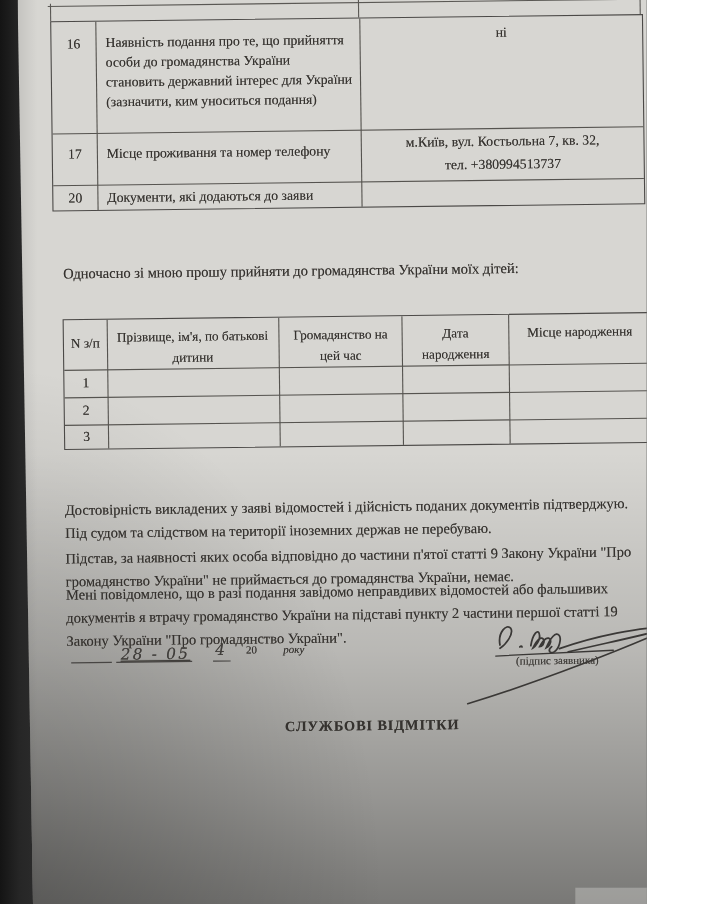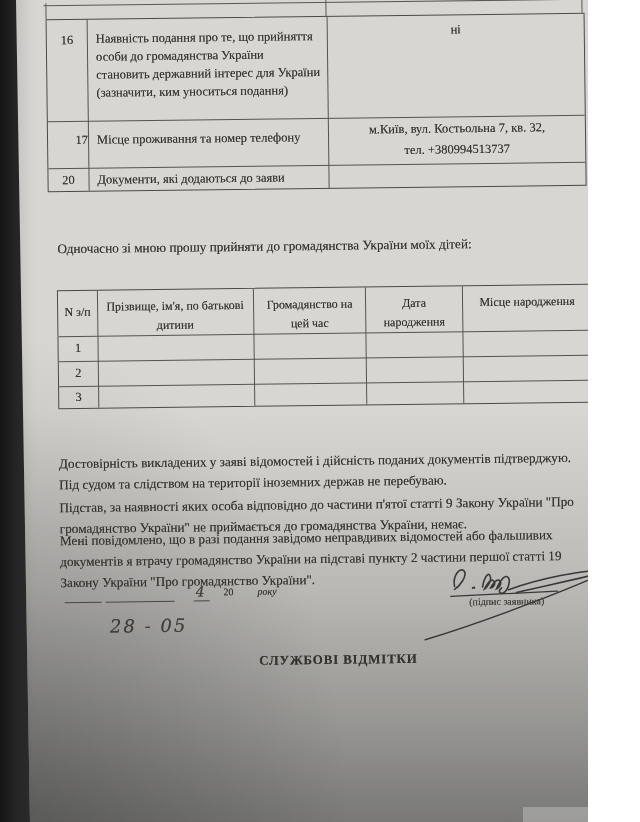--- a/index.html
+++ b/index.html
@@ -72,21 +72,21 @@
       <div class="abs t1">
         <div class="vline v1"></div>
         <div class="vline v2"></div>
         <div class="hline h1"></div>
         <div class="hline h2"></div>
 
         <div class="cell num" style="top:11px;">16</div>
         <div class="cell" style="left:49px;top:10px;width:224px;">Наявність подання про те, що прийняття особи до громадянства України становить державний інтерес для України (зазначити, ким уноситься подання)</div>
         <div class="cell val" style="top:5px;">ні</div>
 
-        <div class="cell num" style="top:111px;text-align:right;">17</div>
+        <div class="cell num" style="top:111px;">17</div>
         <div class="cell" style="left:49px;top:111px;width:224px;">Місце проживання та номер телефону</div>
         <div class="cell val" style="top:104px;">м.Київ, вул. Костьольна 7, кв. 32,</div>
         <div class="cell val" style="top:125px;">тел. +380994513737</div>
 
         <div class="cell num" style="top:151px;">20</div>
         <div class="cell" style="left:49px;top:151px;width:224px;">Документи, які додаються до заяви</div>
         <div class="cell val" style="top:151px;"></div>
       </div>
 
       <div class="abs" style="left:59px;top:238px;font-size:13.2px;">Одночасно зі мною прошу прийняти до громадянства України моїх дітей:</div>
@@ -120,21 +120,21 @@
         <div class="line">громадянство України" не приймається до громадянства України, немає.</div>
       </div>
       <div class="abs para" style="top:527px;">
         <div class="line">Мені повідомлено, що в разі подання завідомо неправдивих відомостей або фальшивих</div>
         <div class="line">документів я втрачу громадянство України на підставі пункту 2 частини першої статті 19</div>
         <div class="line">Закону України "Про громадянство України".</div>
       </div>
 
       <div class="u" style="left:62px;top:585px;width:37px;height:14px;"></div>
       <div class="u" style="left:103px;top:585px;width:69px;height:14px;"></div>
-      <div class="abs hand" style="left:107px;top:613px;font-size:18px;letter-spacing:2px;">28 - 05</div>
+      <div class="abs hand" style="left:107px;top:585px;font-size:14px;letter-spacing:2px;text-decoration:underline;">28 - 05</div>
       <div class="abs printed" style="left:177px;top:585px;">20</div>
       <div class="u" style="left:191px;top:585px;width:16px;height:14px;"></div>
       <div class="abs hand" style="left:193px;top:582px;font-size:14px;">4</div>
       <div class="abs printed" style="left:211px;top:585px;font-style:italic;">року</div>
 
       <svg class="abs sigsvg" width="235" height="110" viewBox="0 0 235 110">
         <g fill="none" stroke="#3a3836" stroke-width="1.6" stroke-linecap="round">
           <path d="M42,36 C40,25 48,16 52,21 C55,26 47,36 42,39"></path>
           <path d="M60,38 c1,-1 2,-1 2,0"></path>
           <path d="M70,37 C72,26 77,21 78,27 C79,32 74,38 72,39 C76,31 80,28 82,32 C83,35 80,38 78,38 C82,31 86,28 88,32 C89,35 86,38 84,39 C88,30 93,24 96,28 C98,31 96,40 91,43 C87,45 85,41 89,38"></path>

